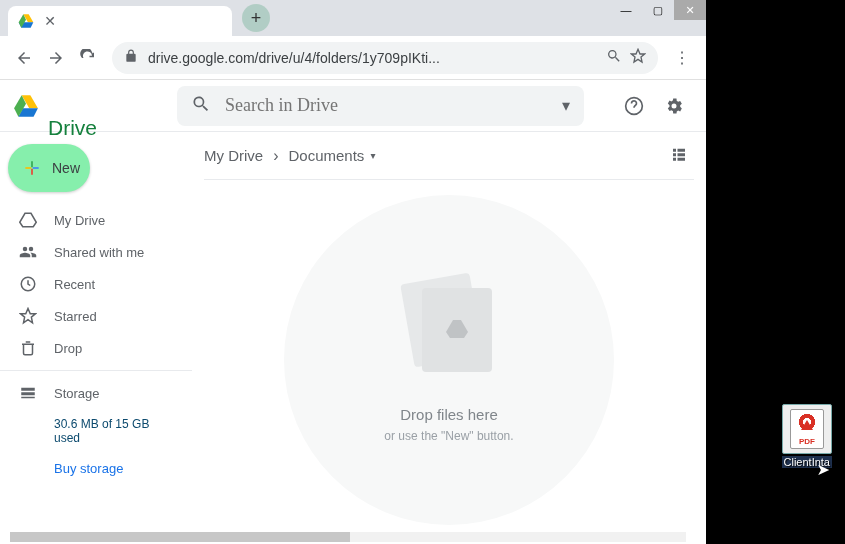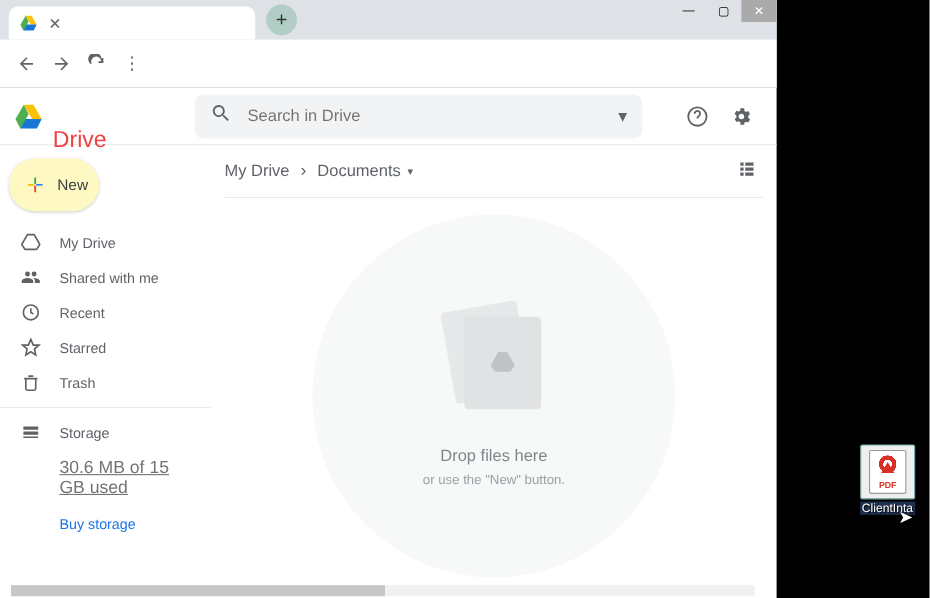--- a/index.html
+++ b/index.html
@@ -23,36 +23,36 @@
     .nav-btn svg { width: 18px; height: 18px; }
     .urlbox { flex: 1; height: 32px; background: #f1f3f4; border-radius: 16px; display: flex; align-items: center; padding: 0 12px; margin: 0 8px; }
     .lock { color: #5f6368; margin-right: 10px; }
     .url { font-size: 14px; color: #3c4043; flex: 1; }
     .url-icon { color: #5f6368; margin-left: 8px; cursor: pointer; }
     .menu-dots { width: 32px; height: 32px; display: flex; align-items: center; justify-content: center; color: #5f6368; cursor: pointer; }
     
     
     .drive-header { height: 52px; display: flex; align-items: center; padding: 0 12px; border-bottom: 1px solid #e8eaed; }
     .drive-logo { display: flex; align-items: center; }
-    .drive-logo-text { font-size: 21px; color: #ef4444; margin-left: 8px; margin-top: 44px; }
+    .drive-logo-text { font-size: 21px; color: #15803d; margin-left: 8px; margin-top: 44px; }
     .searchbox { flex: 1; height: 40px; background: #f1f3f4; border-radius: 8px; display: flex; align-items: center; padding: 0 14px; margin: 0 30px 0 80px; max-width: 420px; }
     .search-icon { color: #5f6368; margin-right: 14px; }
-    .search-input { border: none; background: transparent; outline: none; font-size: 15px; color: #5f6368; flex: 1; }
+    .search-input { border: none; background: transparent; outline: none; font-size: 18px; color: #5f6368; flex: 1; font-family: Liberation Serif, serif; }
     .search-dd { color: #5f6368; cursor: pointer; }
     .header-icon { width: 40px; height: 40px; display: flex; align-items: center; justify-content: center; color: #5f6368; cursor: pointer; }
     
     
     .main { display: flex; height: calc(100% - 132px); }
     .sidebar { width: 192px; padding: 8px 0; }
-    .new-btn { margin: 4px 0 12px 8px; width: 82px; height: 48px; border-radius: 24px; background: #fef9c3; box-shadow: 0 1px 3px rgba(0,0,0,0.2); display: flex; align-items: center; cursor: pointer; padding-left: 14px; }
+    .new-btn { margin: 4px 0 12px 8px; width: 82px; height: 48px; border-radius: 24px; background: #86efac; box-shadow: 0 1px 3px rgba(0,0,0,0.2); display: flex; align-items: center; cursor: pointer; padding-left: 14px; }
     .new-btn-text { font-size: 14px; color: #3c4043; margin-left: 10px; font-weight: 500; }
     .nav-item { height: 32px; display: flex; align-items: center; padding: 0 18px; cursor: pointer; color: #5f6368; font-size: 13px; }
     .nav-item-icon { width: 20px; margin-right: 16px; display: flex; align-items: center; justify-content: center; }
     .nav-divider { border-top: 1px solid #e8eaed; margin: 6px 0; }
-    .storage-text { font-size: 16px; color: #737373; padding: 8px 18px 8px 54px; text-decoration: underline; }
+    .storage-text { font-size: 12px; color: #0c4a6e; padding: 8px 18px 8px 54px; }
     .buy-storage { font-size: 13px; color: #1a73e8; padding: 8px 18px 8px 54px; cursor: pointer; }
     
     
     .content { flex: 1; padding: 0 12px; }
     .breadcrumb { height: 48px; display: flex; align-items: center; border-bottom: 1px solid #e8eaed; }
     .bc-item { font-size: 15px; color: #5f6368; cursor: pointer; }
     .bc-sep { margin: 0 10px; color: #5f6368; }
     .bc-dd { margin-left: 6px; color: #5f6368; font-size: 10px; }
     .view-toggle { margin-left: auto; color: #5f6368; cursor: pointer; padding: 6px; }
     
@@ -110,20 +110,32 @@
     <div class="nav-btn">
         <svg viewBox="0 0 24 24" fill="currentColor">
           <path d="M12 4l-1.4 1.4L16.2 11H4v2h12.2l-5.6 5.6L12 20l8-8z"></path>
         </svg>
       </div>
     <div class="nav-btn">
         <svg viewBox="0 0 24 24" fill="currentColor">
           <path d="M17.65 6.35A8 8 0 104 12h2a6 6 0 1111.3-3H14v2h6V5h-2z"></path>
         </svg>
       </div>
+    <div class="urlbox">
+      <span class="lock"><svg width="14" height="14" viewBox="0 0 24 24" fill="currentColor">
+            <path d="M18 8h-1V6a5 5 0 00-10 0v2H6a2 2 0 00-2 2v10a2 2 0 002 2h12a2 2 0 002-2V10a2 2 0 00-2-2zM9 6a3 3 0 016 0v2H9z"></path>
+          </svg></span>
+      <span class="url">drive.google.com/drive/u/4/folders/1y709pIKti...</span>
+      <span class="url-icon"><svg width="16" height="16" viewBox="0 0 24 24" fill="currentColor">
+            <path d="M15.5 14h-.8l-.3-.3a6.5 6.5 0 10-.7.7l.3.3v.8l5 5 1.5-1.5-5-5zM9.5 14a4.5 4.5 0 110-9 4.5 4.5 0 010 9z"></path>
+          </svg></span>
+      <span class="url-icon"><svg width="16" height="16" viewBox="0 0 24 24" fill="none" stroke="currentColor" stroke-width="2">
+            <path d="M12 2l3 7h7l-5.5 4.5L18 21l-6-4-6 4 1.5-7.5L2 9h7z"></path>
+          </svg></span>
+    </div>
     <div class="menu-dots">⋮</div>
   </div>
 
   <div class="drive-header">
     <div class="drive-logo">
       <svg width="28" height="26" viewBox="0 0 24 24">
           <path fill="#FFC107" d="M8 2h8l7 12h-8z"></path>
           <path fill="#1976D2" d="M23 14l-4 8H5l4-8z"></path>
           <path fill="#4CAF50" d="M8 2L1 14l4 8 7-12z"></path>
         </svg>
@@ -192,21 +204,21 @@
             </svg>
           </span>
         <span>Starred</span>
       </div>
       <div class="nav-item">
         <span class="nav-item-icon">
             <svg width="18" height="18" viewBox="0 0 24 24" fill="none" stroke="currentColor" stroke-width="2">
               <path d="M4 7h16M9 4h6m-9 3v12a2 2 0 002 2h8a2 2 0 002-2V7"></path>
             </svg>
           </span>
-        <span>Trash</span>
+        <span>Drop</span>
       </div>
       <div class="nav-divider"></div>
       <div class="nav-item">
         <span class="nav-item-icon">
             <svg width="18" height="18" viewBox="0 0 24 24" fill="currentColor">
               <path d="M3 5h18v4H3zm0 6h18v4H3zm0 6h18v2H3z"></path>
             </svg>
           </span>
         <span>Storage</span>
       </div>

